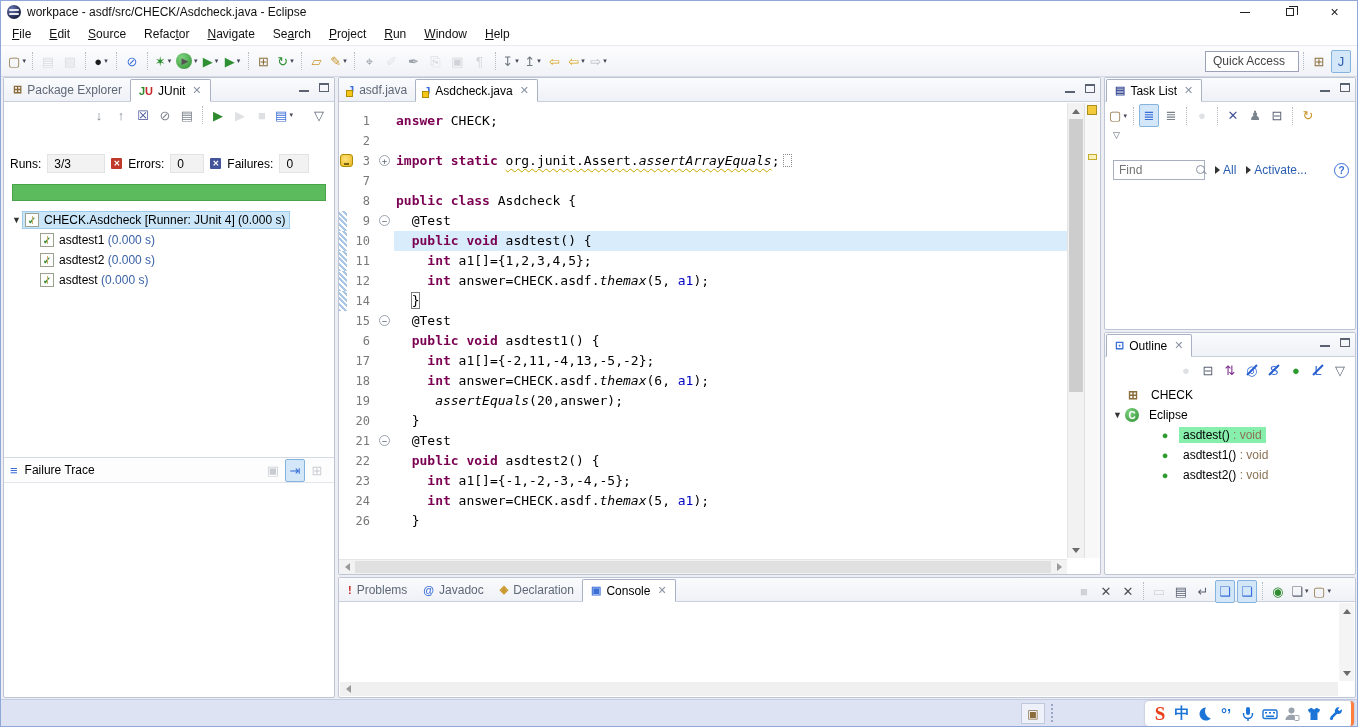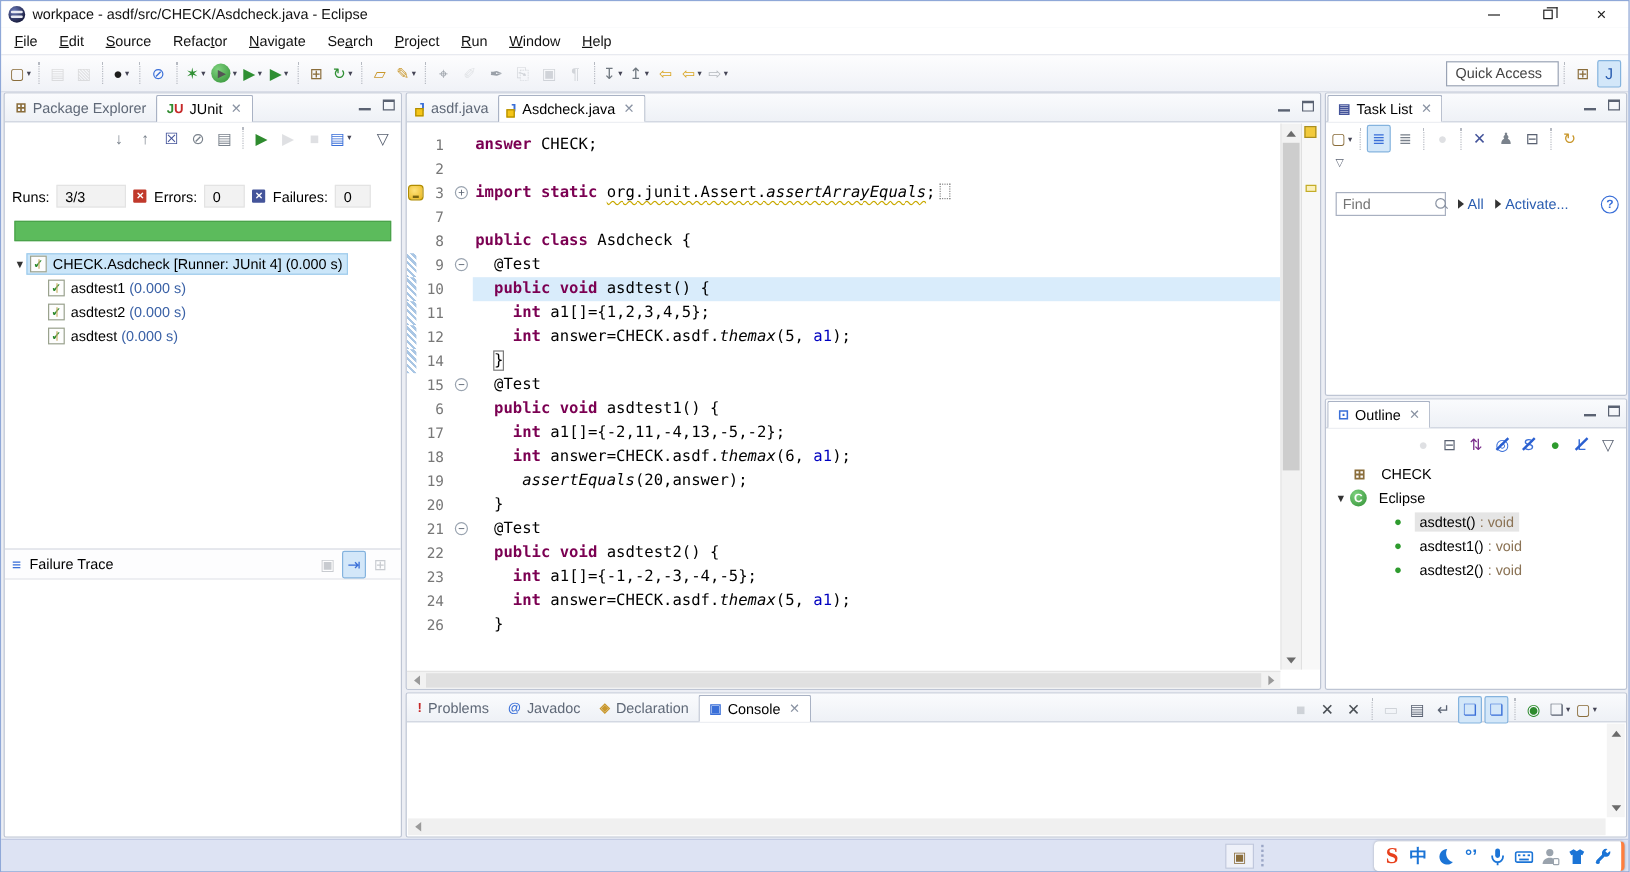--- a/index.html
+++ b/index.html
@@ -118,21 +118,21 @@
 #outline-panel{left:1103px;top:255px;width:252px;height:243px}
 #ol-toolbar{position:absolute;right:4px;top:26px;display:flex;align-items:center}
 #ol-tree{position:absolute;left:0;right:0;top:52px}
 .orow{height:20px;display:flex;align-items:center}
 .oexp{width:12px;font-size:9px;color:#333}
 .oico{width:16px;display:inline-flex;justify-content:center;margin-right:6px;font-size:12px}
 .oico.icon-class{width:14px;height:14px;border-radius:50%;background:radial-gradient(circle at 35% 30%,#7fd27f,#2f8f33);color:#fff;font-size:10px;font-weight:bold;align-items:center}
 .oico.icon-pkg{color:#8a6d3b;font-weight:bold}
 .oico.icon-meth{color:#2e9b2e;font-size:11px}
 .olabel{padding:1px 4px}
-.orow.sel .olabel{background:#e5e5e5}
+.orow.sel .olabel{background:#86efac}
 .osuffix{color:#8b7355}
 
 
 #console-panel{left:337px;top:500px;width:1018px;height:121px}
 #con-toolbar{position:absolute;right:4px;top:2px;display:flex;align-items:center;height:22px}
 #con-body{position:absolute;left:1px;right:17px;top:25px;bottom:16px;background:#fff;font-family:"DejaVu Sans Mono",monospace;font-size:12px;overflow:hidden}
 #con-text{padding:4px 6px;white-space:pre;color:#000}
 #con-vsb{position:absolute;right:1px;top:25px;bottom:16px;width:15px;background:#f4f4f4}
 #con-hsb{position:absolute;left:1px;right:17px;bottom:1px;height:14px;background:#f0f0f0}
 .con-mm{display:flex;gap:10px;align-items:center;margin-left:8px}

